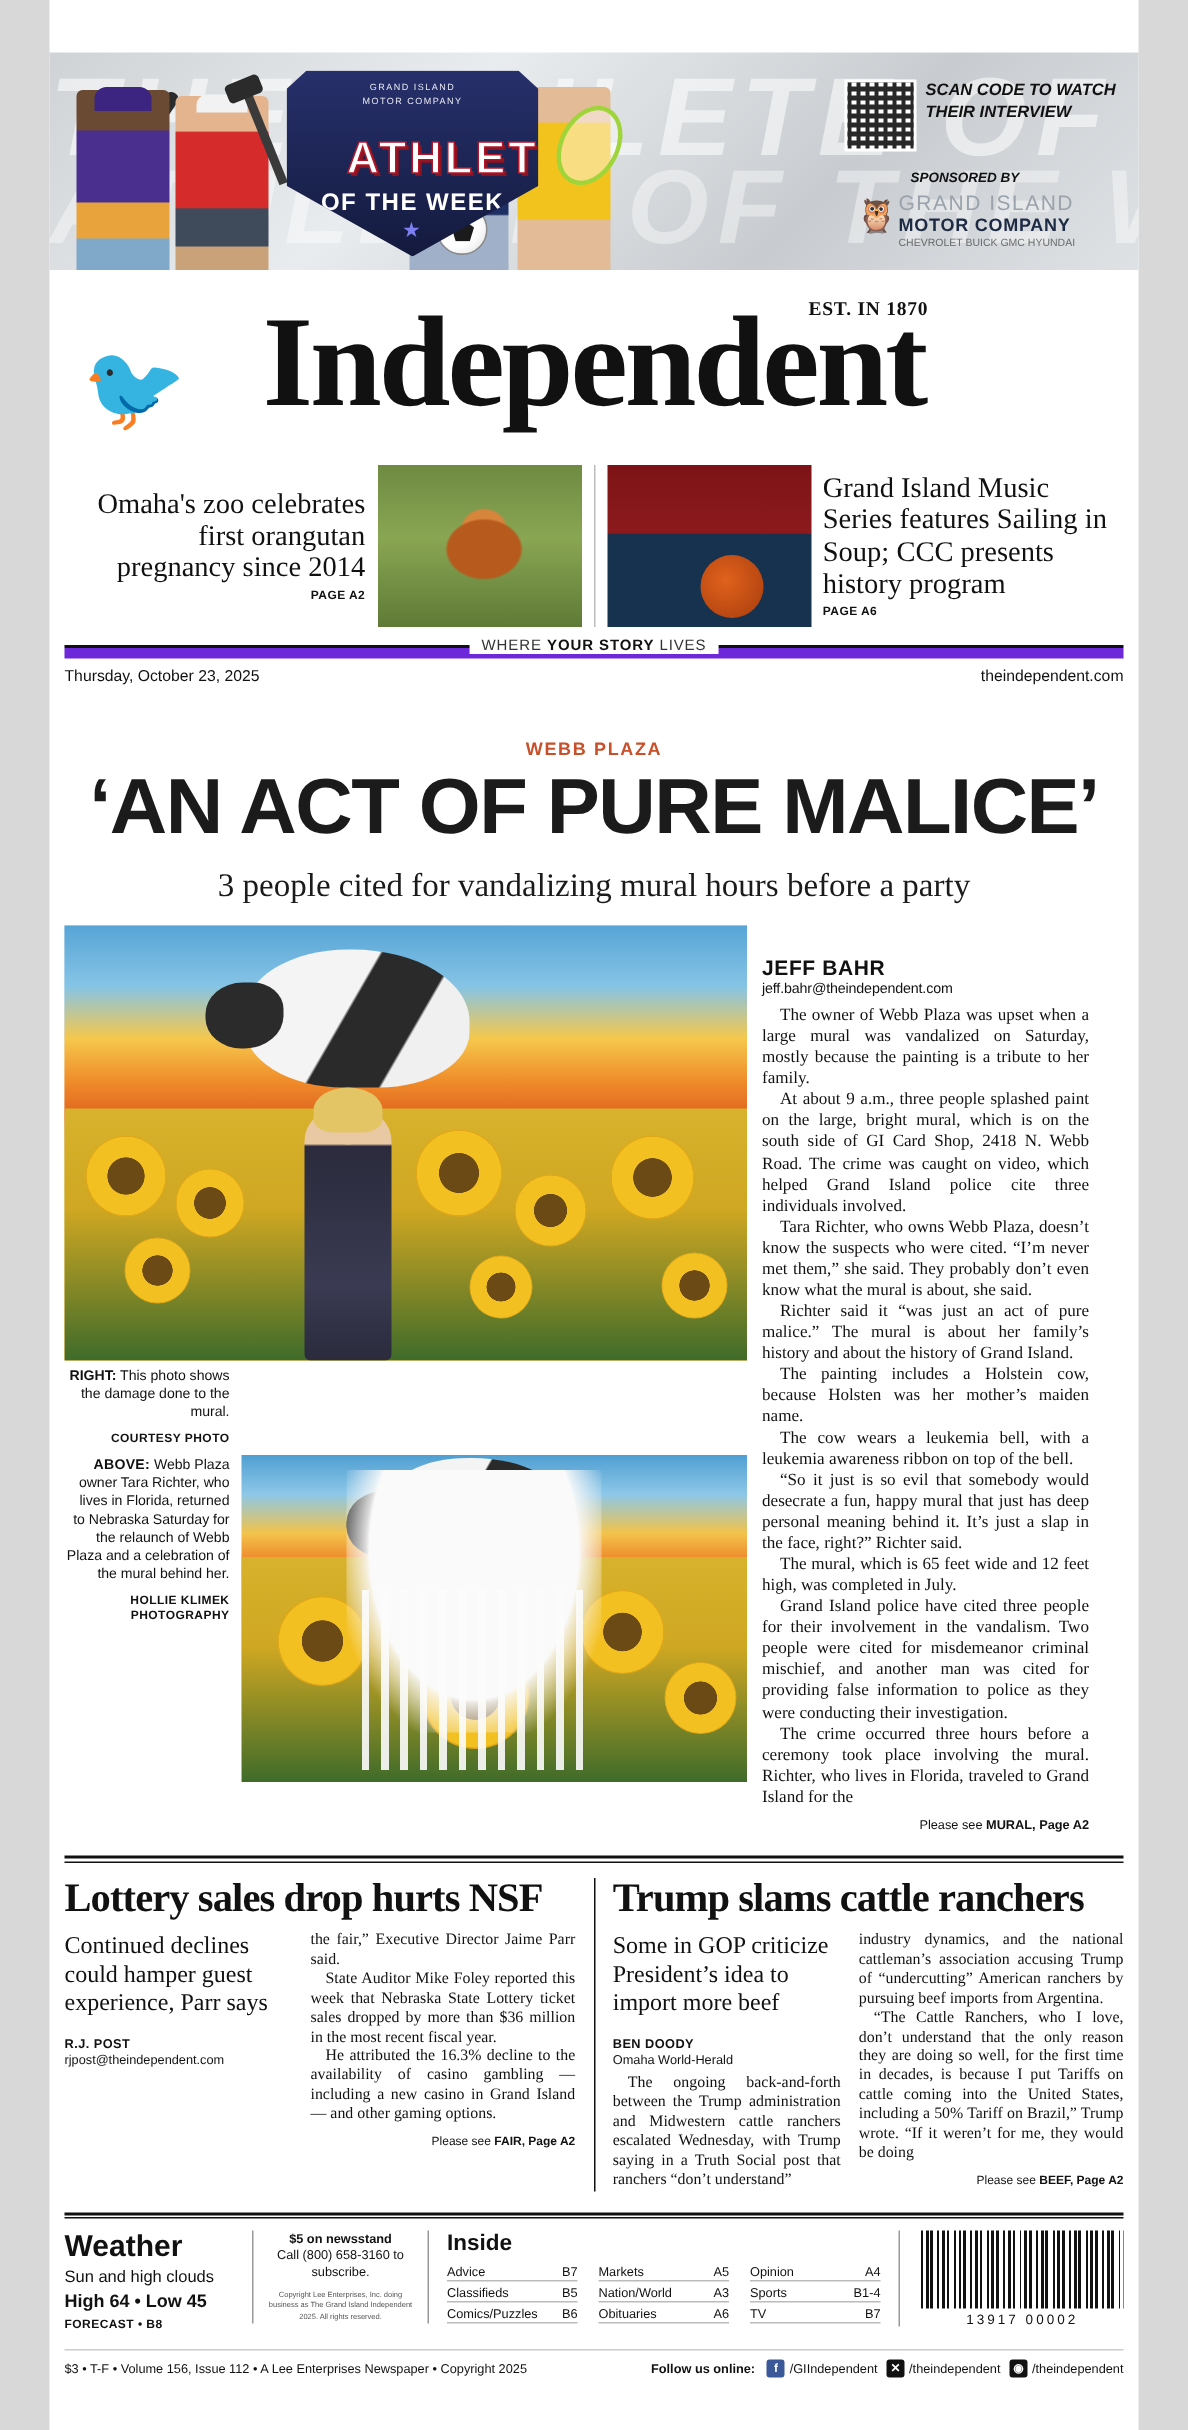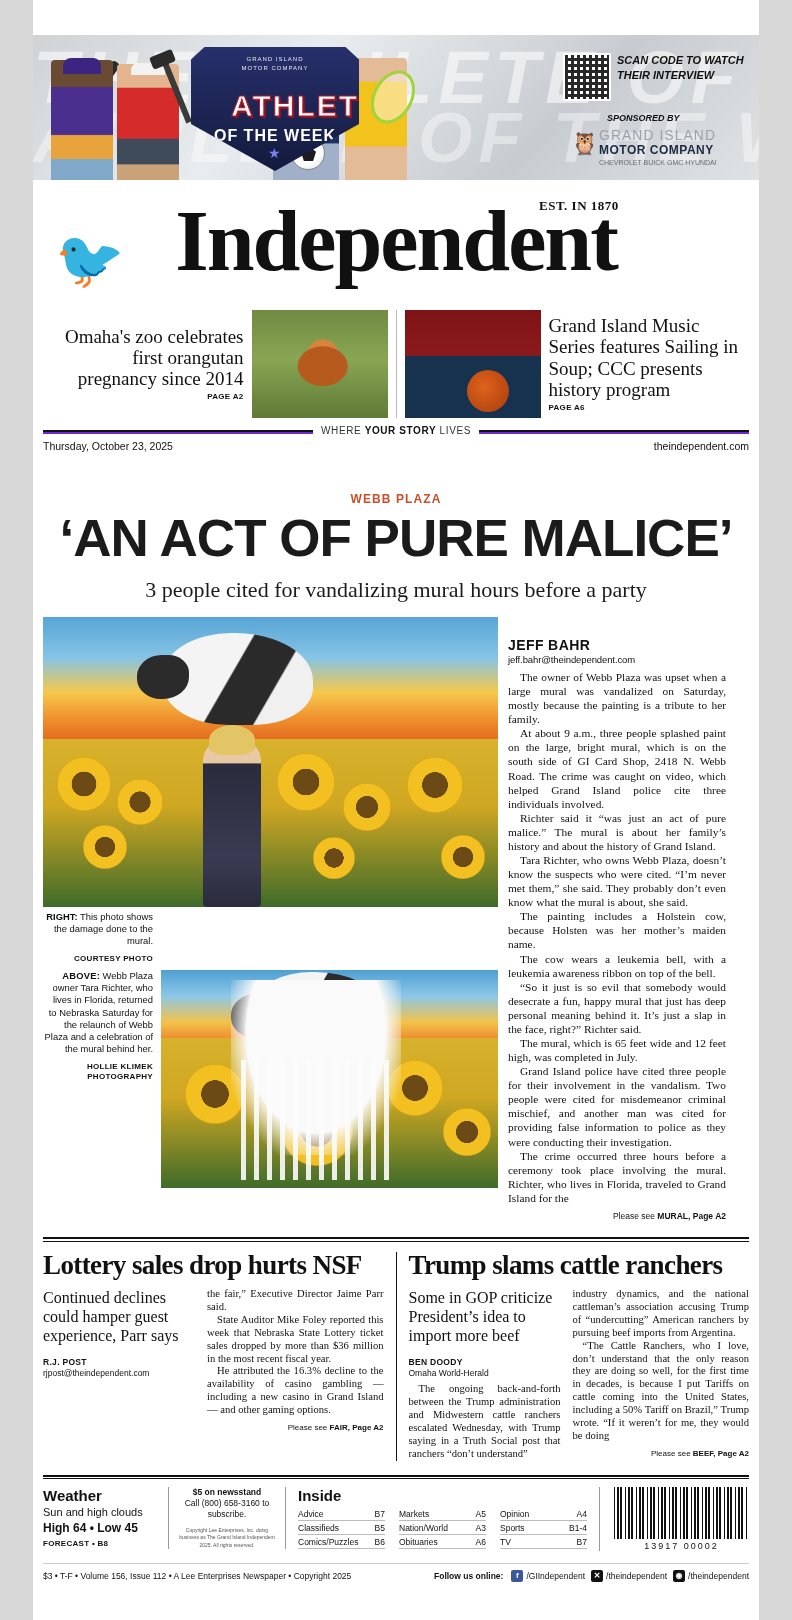--- a/index.html
+++ b/index.html
@@ -108,21 +108,21 @@
      radial-gradient(ellipse at 52% 40%, #d8853c 0 14%, rgba(216,133,60,0) 16%),
      linear-gradient(180deg,#6f8a42 0%,#89a653 45%,#5f7a36 100%);}
   .img-band{ background:
      linear-gradient(180deg,#7d1316 0%,#8c1a1d 42%,#16324f 43%,#16324f 100%);
      position:relative;}
   .img-band:after{content:"";position:absolute;left:46%;bottom:6px;width:42px;height:42px;border-radius:50%;
      background:radial-gradient(circle at 40% 40%,#e0621c,#a73c0d);}
 
   
   .dateline-wrap{ margin:6px 10px 0 10px; position:relative; height:34px;}
-  .rule-dbl{ border-top:2px solid #111; border-bottom:2px solid #6d28d9; height:4px; position:relative;}
+  .rule-dbl{ border-top:2px solid #111; border-bottom:7px solid #6d28d9; height:4px; position:relative;}
   .wysl{ position:absolute; left:50%; transform:translateX(-50%); top:-7px; background:#fff; padding:0 8px;
      font-family:"Liberation Sans",sans-serif; font-size:10px; letter-spacing:.6px; color:#333;}
   .wysl b{color:#111;}
   .dateline{ display:flex; justify-content:space-between; margin-top:6px;
      font-family:"Liberation Sans",sans-serif; font-size:10.5px; color:#111;}
 
   
   .lead{ margin:28px 10px 0 10px; }
   .kicker{ text-align:center; color:#c8502a; font-family:"Liberation Sans",sans-serif; font-weight:bold;
      font-size:12px; letter-spacing:1.1px; }
@@ -184,21 +184,21 @@
   .lw-text{ font-family:"Liberation Serif",serif; font-size:10.6px; line-height:1.22; text-align:justify; margin-top:5px;}
   .lw-text p{margin:0;text-indent:10px;}
   .lw-right{ flex:1;}
   .lw-jump{ text-align:right; font-family:"Liberation Sans",sans-serif; font-weight:bold; font-size:8px; margin-top:6px;}
 
   
   .footer{ margin:14px 10px 0 10px;}
   .foot-rule{ border-top:2px solid #111; border-bottom:1px solid #111; height:4px;}
   .foot-main{ display:flex; margin-top:8px; align-items:flex-start;}
   .fw{ width:125px; }
-  .fw .t{ font-family:"Liberation Sans",sans-serif; font-weight:bold; font-size:15px;}
+  .fw .t{ font-family:"Liberation Sans",sans-serif; font-weight:bold; font-size:20px;}
   .fw .d{ font-family:"Liberation Sans",sans-serif; font-size:11px; margin-top:2px;}
   .fw .h{ font-family:"Liberation Sans",sans-serif; font-weight:bold; font-size:12px; margin-top:3px;}
   .fw .f{ font-family:"Liberation Sans",sans-serif; font-weight:bold; font-size:8px; margin-top:4px; letter-spacing:.3px;}
   .fsub{ width:118px; text-align:center; border-left:1px solid #999; border-right:1px solid #999; padding:0 8px;}
   .fsub .p{ font-family:"Liberation Sans",sans-serif; font-weight:bold; font-size:8.5px;}
   .fsub .c{ font-family:"Liberation Sans",sans-serif; font-size:8.5px; margin-top:1px; line-height:1.3;}
   .fsub .cr{ font-family:"Liberation Sans",sans-serif; font-size:5px; margin-top:7px; line-height:1.45; color:#555;}
   .finside{ flex:1; padding:0 12px;}
   .finside .t{ font-family:"Liberation Sans",sans-serif; font-weight:bold; font-size:15px; margin-bottom:3px;}
   .idx-cols{ display:flex; gap:14px;}
@@ -344,22 +344,22 @@
           </div>
         </div>
       </div>
 
       <div class="lead-right">
         <div class="byline">JEFF BAHR</div>
         <div class="byline-mail">jeff.bahr@theindependent.com</div>
         <div class="body-col">
           <p>The owner of Webb Plaza was upset when a large mural was vandalized on Saturday, mostly because the painting is a tribute to her family.</p>
           <p>At about 9 a.m., three people splashed paint on the large, bright mural, which is on the south side of GI Card Shop, 2418 N. Webb Road. The crime was caught on video, which helped Grand Island police cite three individuals involved.</p>
+          <p>Tara Richter, who owns Webb Plaza, doesn’t know the suspects who were cited. “I’m never met them,” she said. They probably don’t even know what the mural is about, she said.</p>
           <p>Richter said it “was just an act of pure malice.” The mural is about her family’s history and about the history of Grand Island.</p>
-          <p>Tara Richter, who owns Webb Plaza, doesn’t know the suspects who were cited. “I’m never met them,” she said. They probably don’t even know what the mural is about, she said.</p>
           <p>The painting includes a Holstein cow, because Holsten was her mother’s maiden name.</p>
           <p>The cow wears a leukemia bell, with a leukemia awareness ribbon on top of the bell.</p>
           <p>“So it just is so evil that somebody would desecrate a fun, happy mural that just has deep personal meaning behind it. It’s just a slap in the face, right?” Richter said.</p>
           <p>The mural, which is 65 feet wide and 12 feet high, was completed in July.</p>
           <p>Grand Island police have cited three people for their involvement in the vandalism. Two people were cited for misdemeanor criminal mischief, and another man was cited for providing false information to police as they were conducting their investigation.</p>
           <p>The crime occurred three hours before a ceremony took place involving the mural. Richter, who lives in Florida, traveled to Grand Island for the</p>
         </div>
         <div class="jump">
           <span class="lbl">Please see</span>
           <span>MURAL, Page A2</span>

